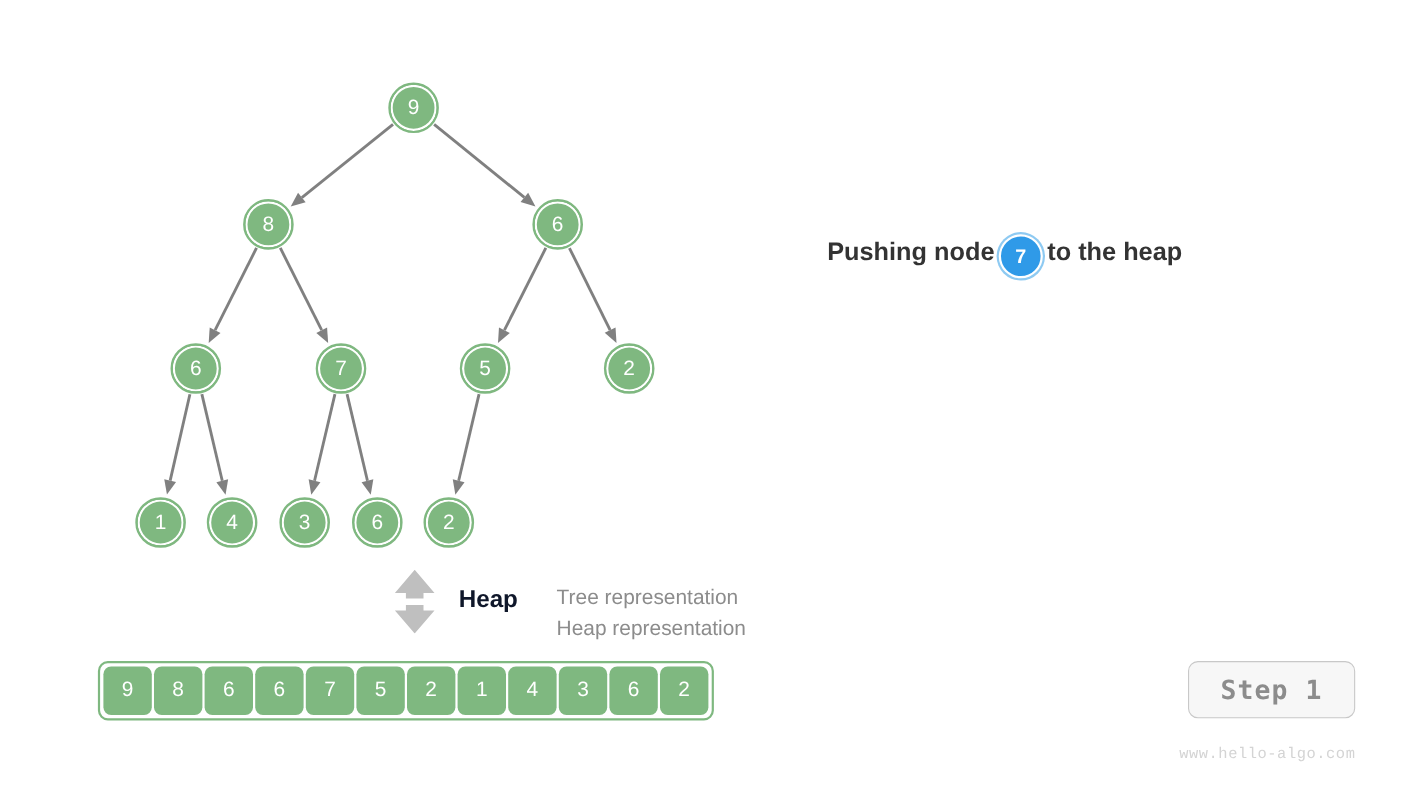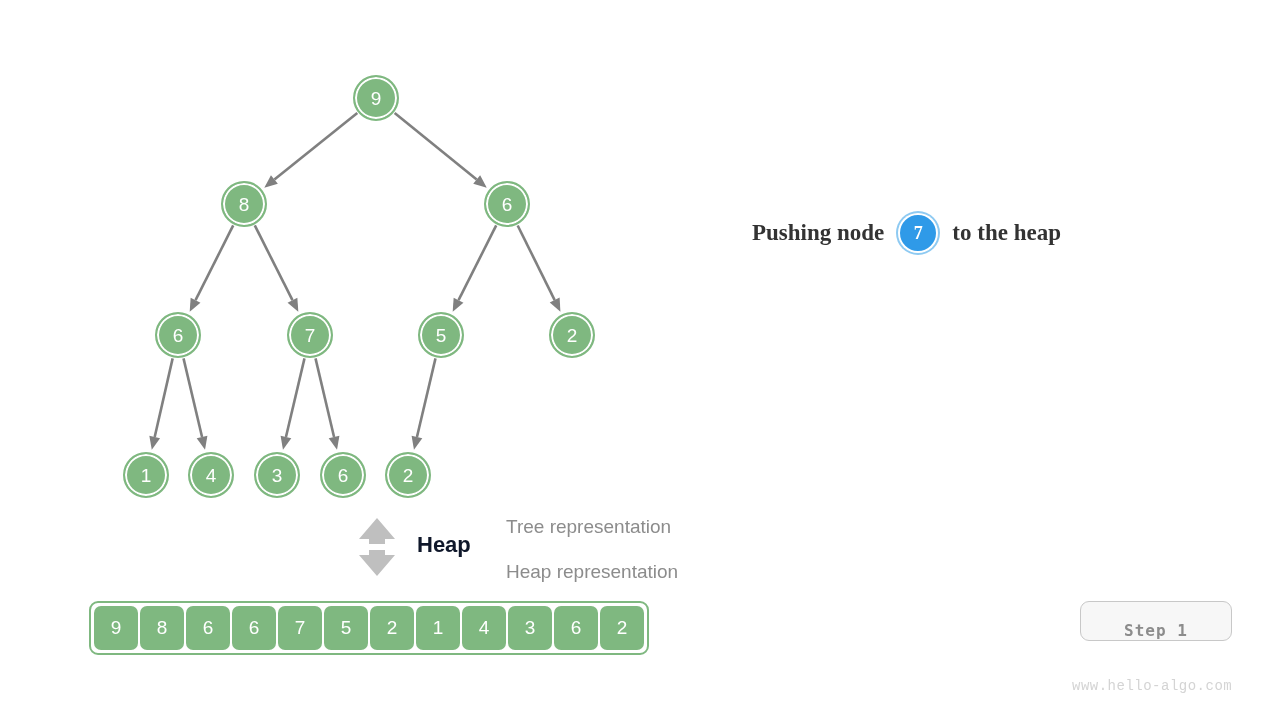--- a/index.html
+++ b/index.html
@@ -85,21 +85,21 @@
     letter-spacing: 0px;
   }
 
   .rep-label {
     position: absolute;
     font-size: 19px;
     color: #8c8c8c;
     font-weight: 400;
     white-space: nowrap;
   }
-  #tree-rep-label  { left: 506px; top: 516px; text-align: center; }
+  #tree-rep-label  { left: 506px; top: 533px; text-align: center; }
   #array-rep-label { left: 506px; top: 561px; }
 
   
   #array-box {
     position: absolute;
     left: 89px;
     top: 601px;
     height: 54px;
     box-sizing: border-box;
     border: 2px solid #7fb880;
@@ -123,27 +123,25 @@
     font-family: "Liberation Sans", sans-serif;
     user-select: none;
   }
 
   
   #caption {
     position: absolute;
     left: 752px;
     top: 215px;
     display: flex;
-    align-items: center;
-    gap: 10px;
+    align-items: flex-start;
     font-size: 23px;
     font-weight: bold;
     color: #333333;
     white-space: nowrap;
-    font-family: Liberation Serif, serif;
   }
   #caption-node {
     width: 36px;
     height: 36px;
     border-radius: 50%;
     background: #2f9ae8;
     border: 2px solid #2f9ae8;
     box-shadow: 0 0 0 2px #ffffff, 0 0 0 4px #8ecaf2;
     box-sizing: border-box;
     display: flex;
@@ -154,31 +152,31 @@
     font-weight: bold;
     margin: 0 6px;
   }
 
   
   #step-badge {
     position: absolute;
     left: 1080px;
     top: 601px;
     width: 152px;
-    height: 40px;
+    height: 52px;
     box-sizing: border-box;
     background: #f7f7f7;
     border: 1.5px solid #c8c8c8;
     border-radius: 9px;
     display: flex;
-    align-items: flex-end;
+    align-items: center;
     justify-content: center;
     color: #8c8c8c;
     font-family: "DejaVu Sans Mono", monospace;
-    font-size: 16px;
+    font-size: 24px;
     font-weight: bold;
     letter-spacing: 1px;
   }
   #watermark {
     position: absolute;
     left: 1072px;
     top: 678px;
     color: #d4d4d4;
     font-family: Liberation Mono, monospace;
     font-size: 14px;

